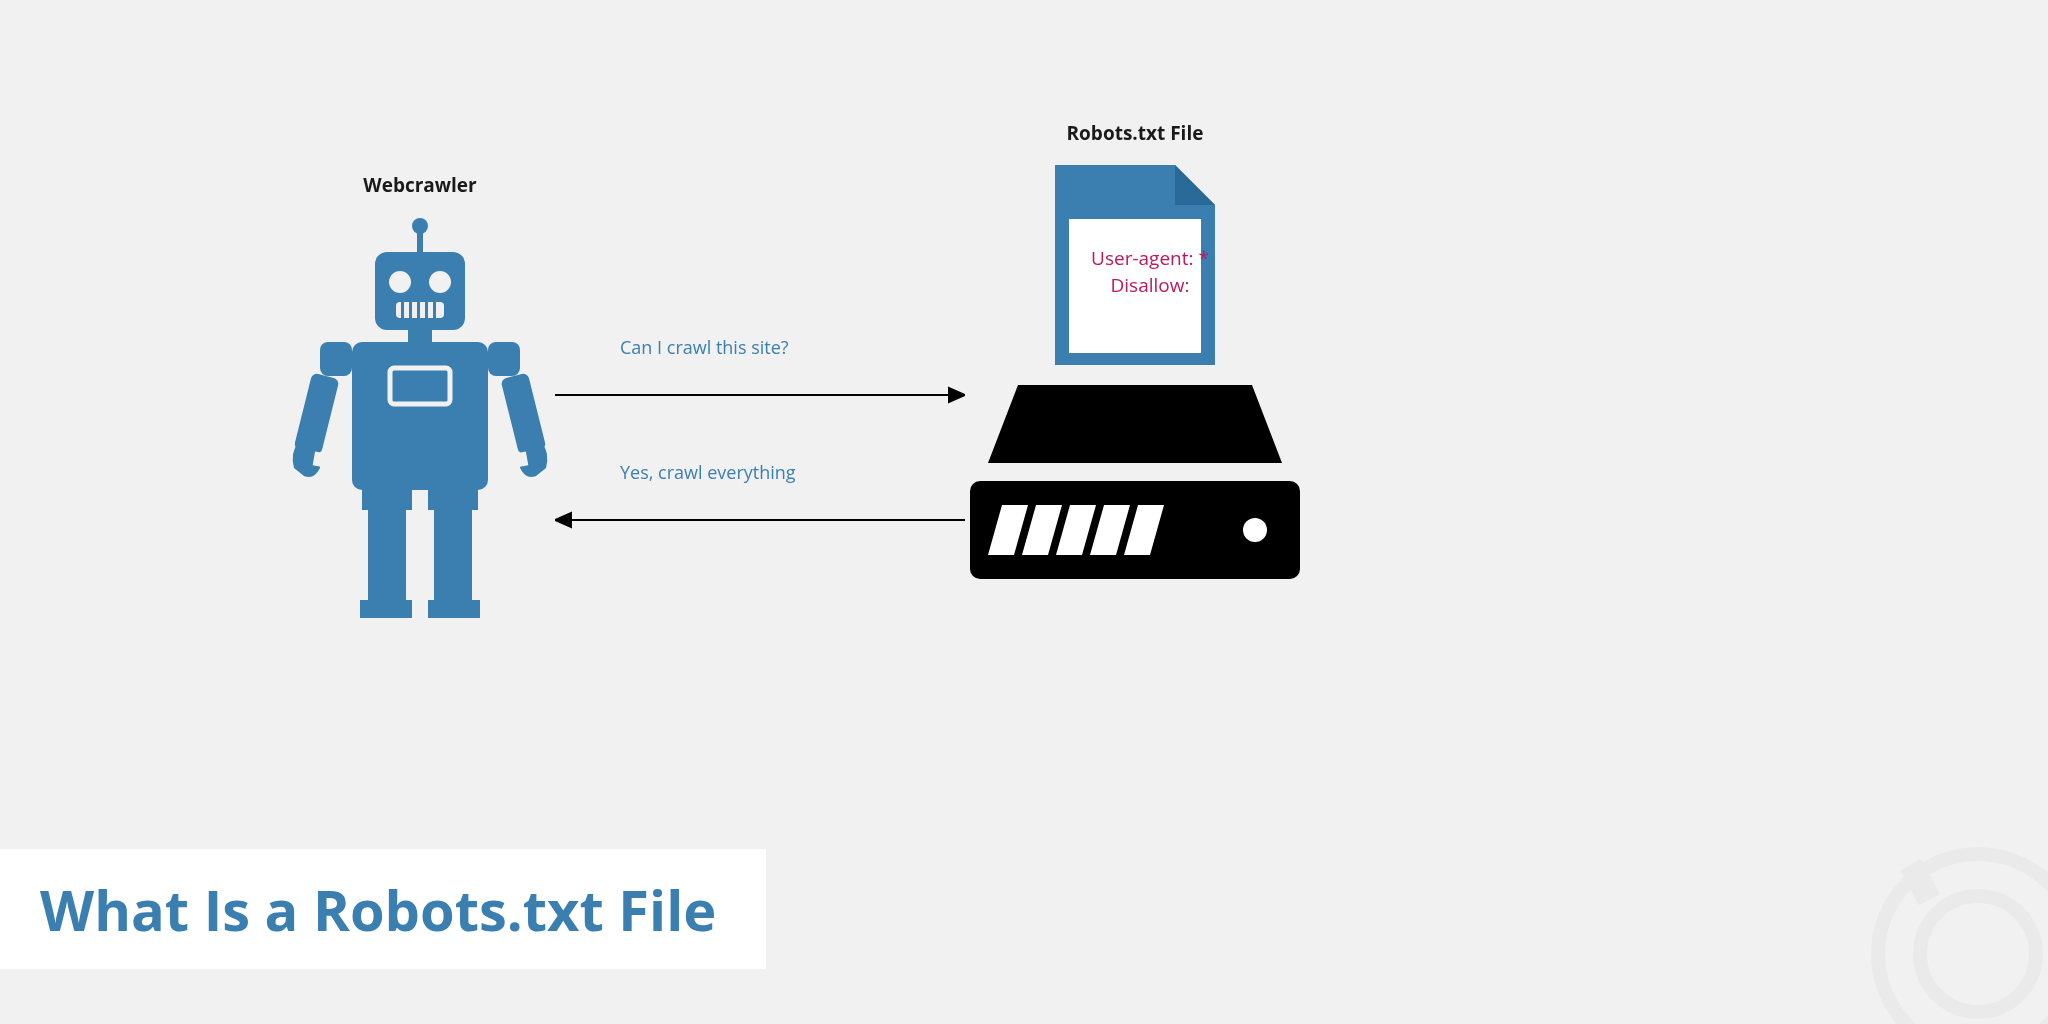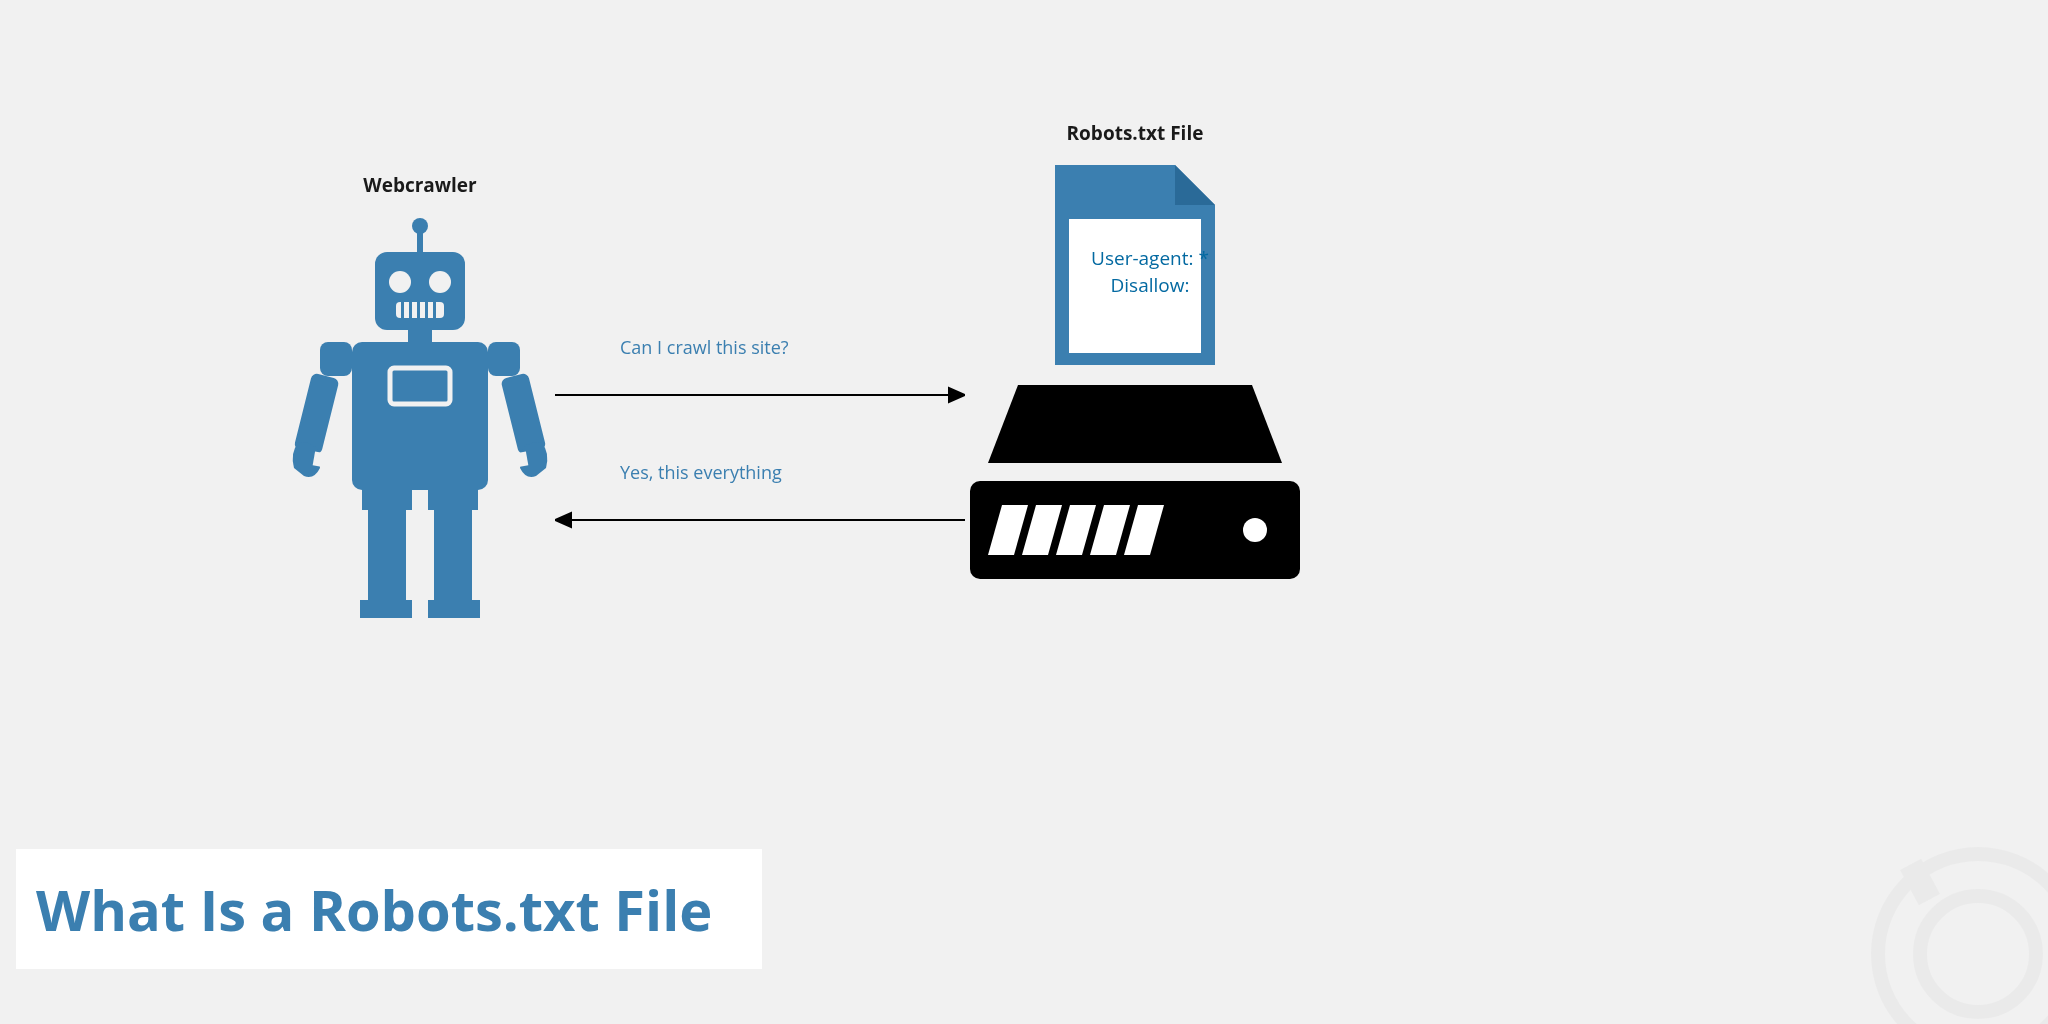--- a/index.html
+++ b/index.html
@@ -49,36 +49,35 @@
       left: 1055px;
       width: 160px;
       height: 200px;
     }
     .file-text {
       position: absolute;
       top: 245px;
       left: 1085px;
       width: 130px;
       font-size: 19px;
-      color: #0369a1;
+      color: #be185d;
       text-align: center;
       line-height: 1.4;
     }
     .server {
       position: absolute;
       top: 385px;
       left: 970px;
     }
     .title-box {
       position: absolute;
       bottom: 55px;
       left: 0;
       background: #fff;
-      padding: 22px 50px 22px 20px;
-      margin-left: 16px;
+      padding: 22px 50px 22px 40px;
     }
     .title-box h1 {
       font-size: 56px;
       font-weight: 700;
       color: #3b7fb0;
     }
     .watermark {
       position: absolute;
       bottom: -40px;
       right: -40px;
@@ -135,21 +134,21 @@
     <rect x="138" y="382" width="52" height="18"></rect>
   </g>
 </svg>
 
 <div class="arrow-text arrow-text-top">Can I crawl this site?</div>
 <svg class="arrow arrow-top" width="410" height="20">
   <line x1="0" y1="10" x2="398" y2="10" stroke="#000" stroke-width="2"></line>
   <polygon points="410,10 394,3 394,17" fill="#000"></polygon>
 </svg>
 
-<div class="arrow-text arrow-text-bottom">Yes, this everything</div>
+<div class="arrow-text arrow-text-bottom">Yes, crawl everything</div>
 <svg class="arrow arrow-bottom" width="410" height="20">
   <line x1="12" y1="10" x2="410" y2="10" stroke="#000" stroke-width="2"></line>
   <polygon points="0,10 16,3 16,17" fill="#000"></polygon>
 </svg>
 
 <svg class="file-doc" viewBox="0 0 160 200">
   <path d="M 0 0 L 120 0 L 160 40 L 160 200 L 0 200 Z" fill="#3b7fb0"></path>
   <path d="M 120 0 L 120 40 L 160 40 Z" fill="#2a6a98"></path>
   <rect x="14" y="54" width="132" height="134" fill="#fff"></rect>
 </svg>

